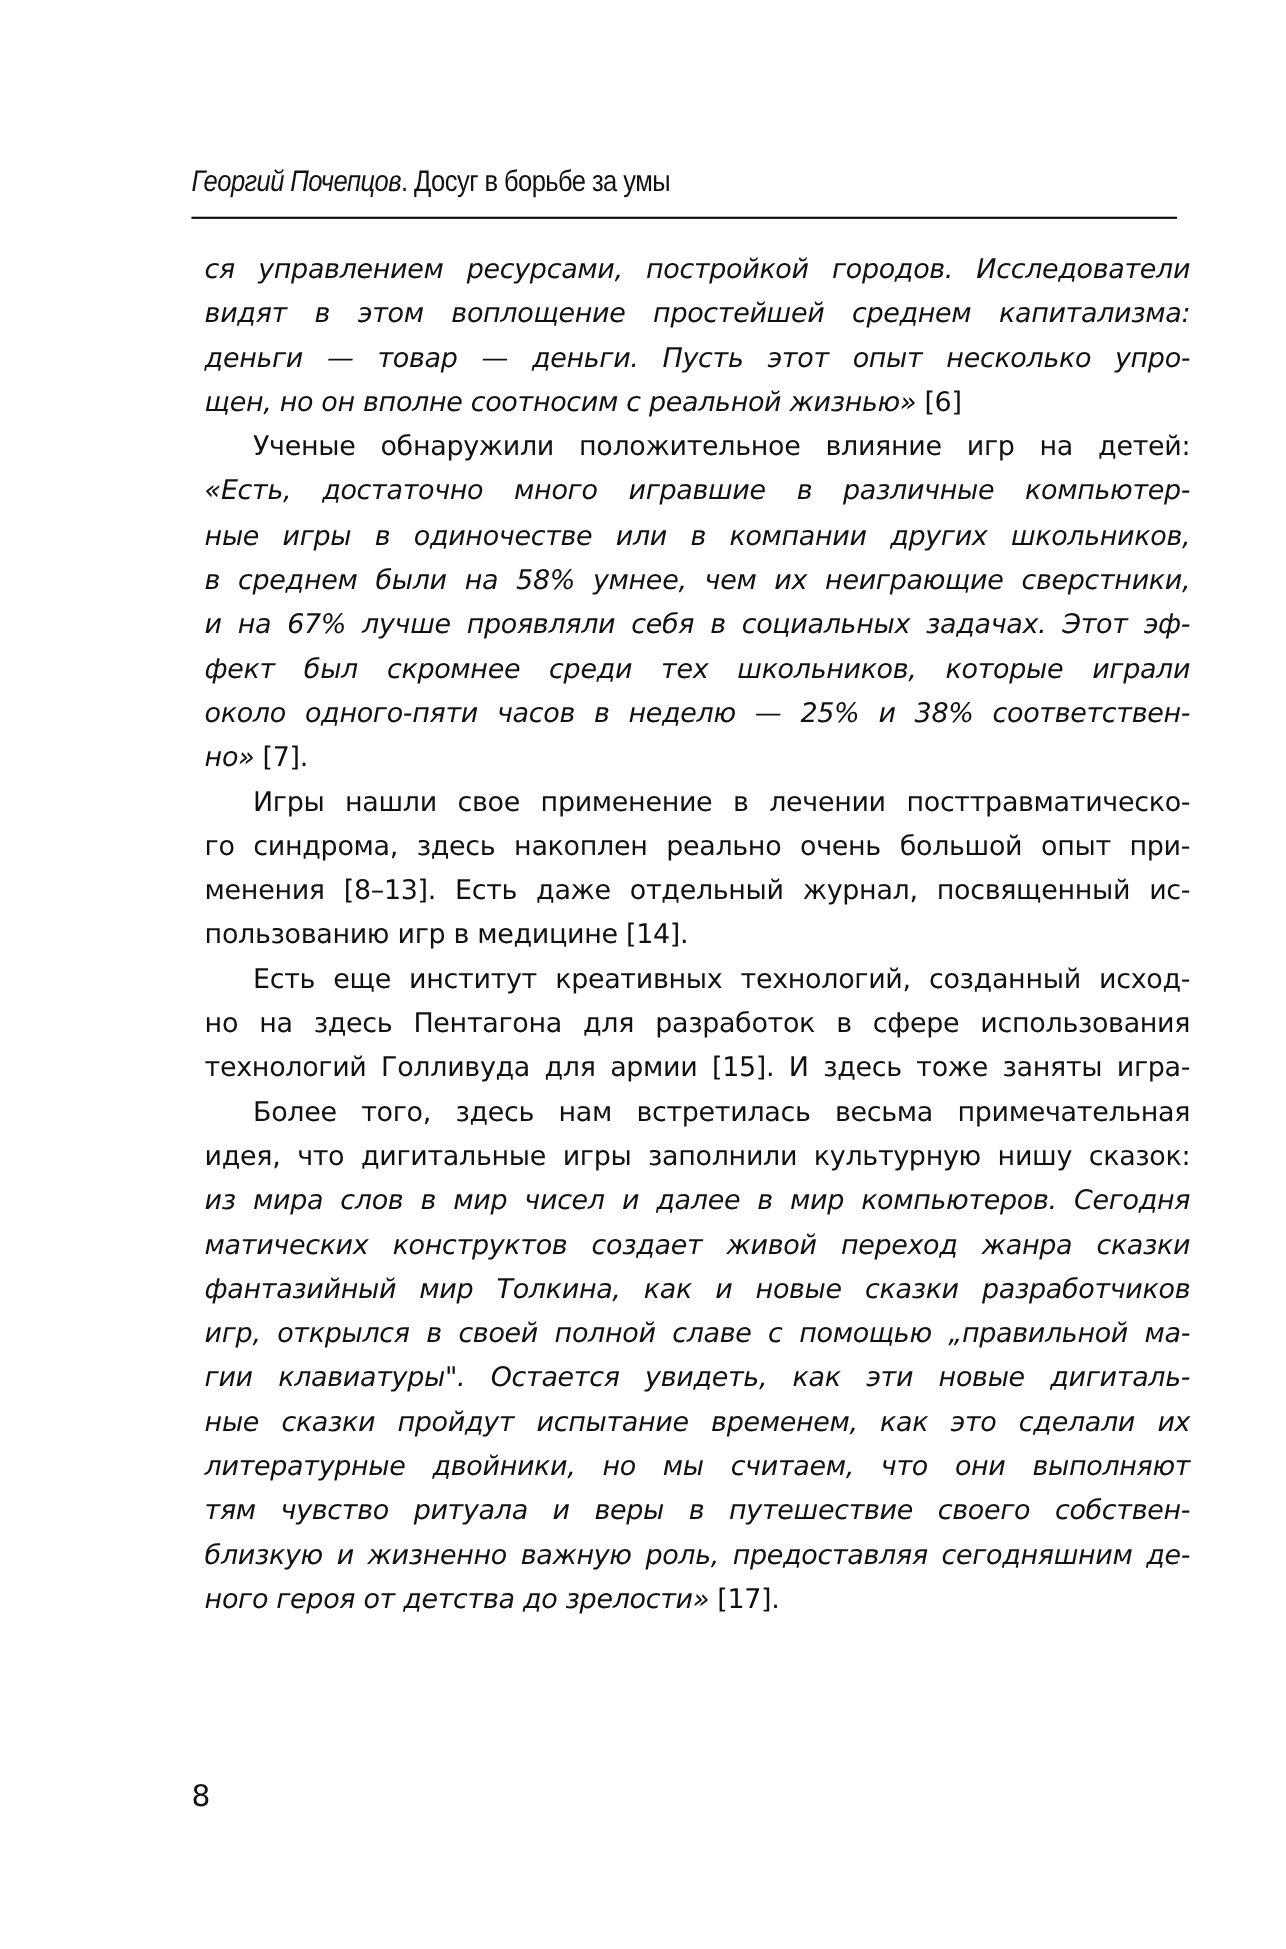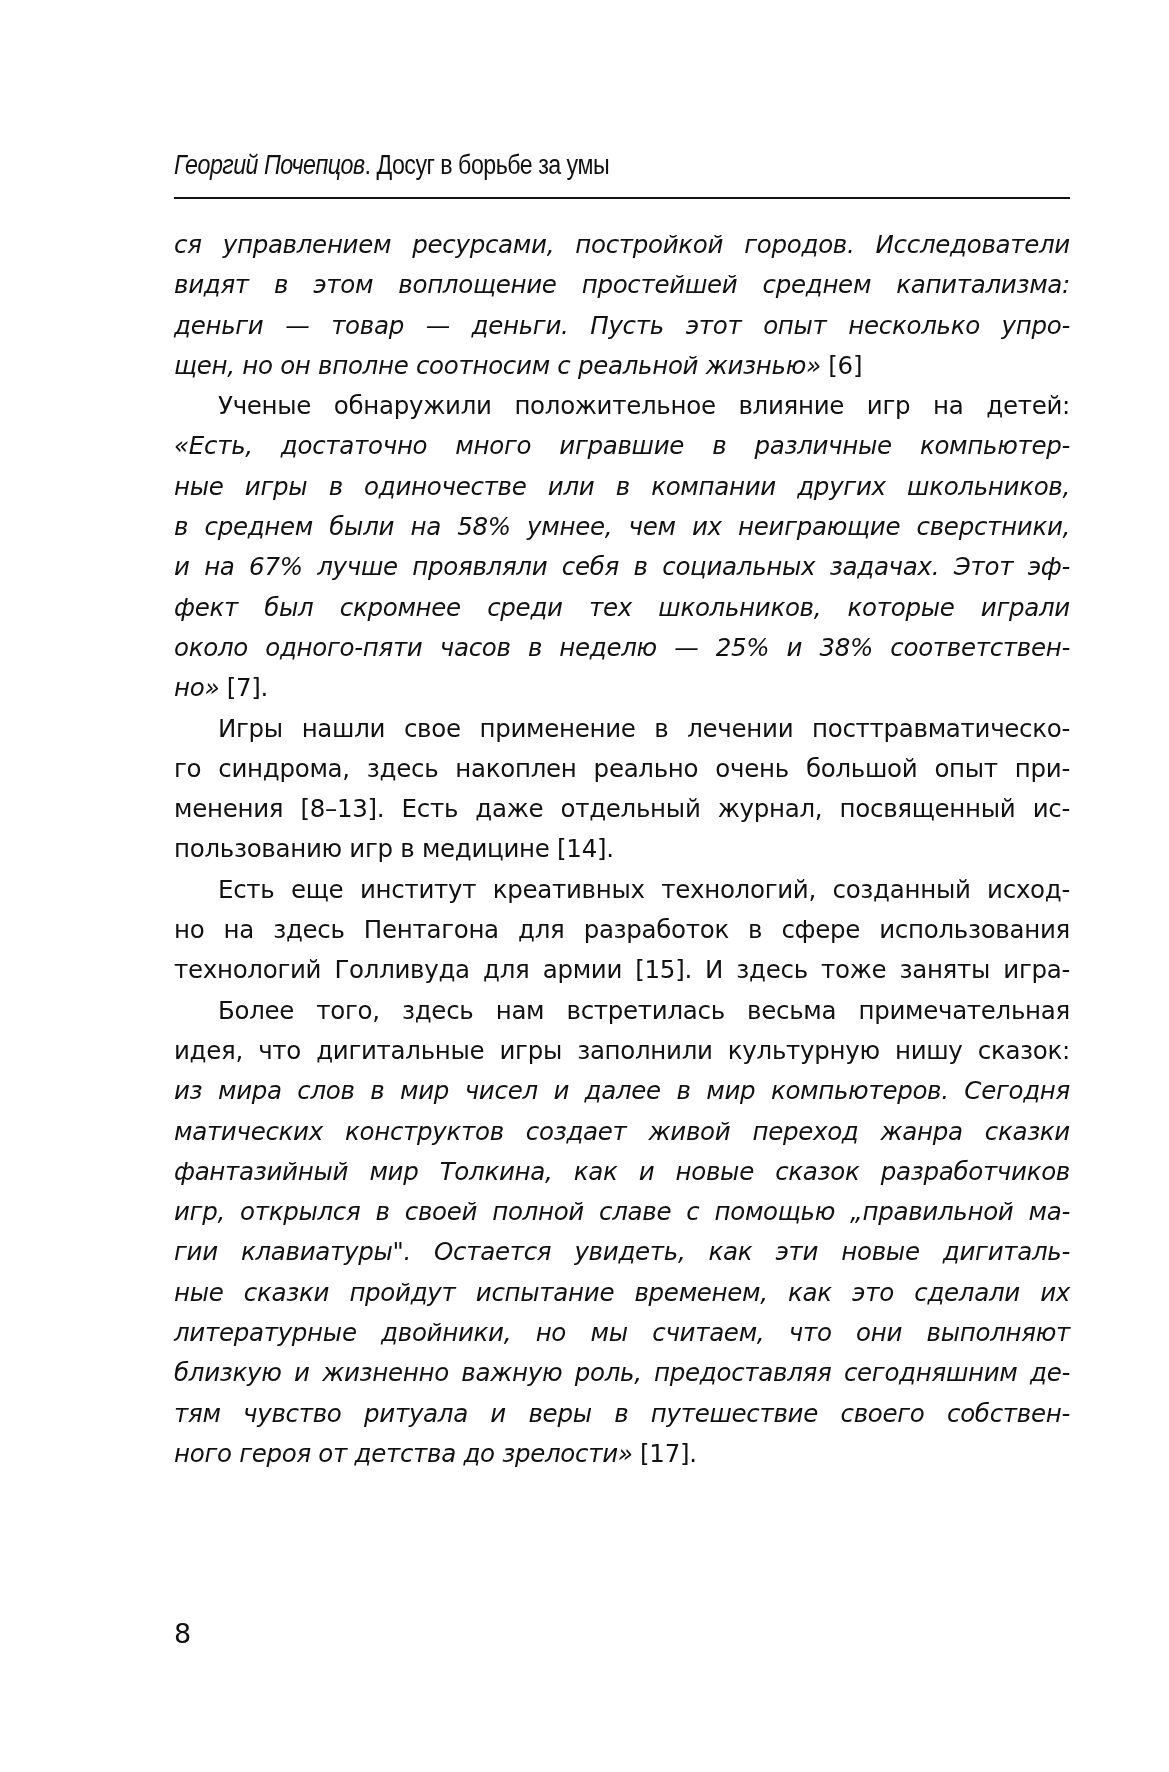--- a/index.html
+++ b/index.html
@@ -3,21 +3,21 @@
 <meta charset="utf-8">
 <style>
   html, body { margin: 0; padding: 0; background: #ffffff; }
   body { width: 1169px; height: 1772px; position: relative; overflow: hidden; color: #111; }
   .page { position: absolute; left: 174px; top: 0; width: 896px; }
   .header { position: absolute; top: 150px; left: 0; width: 896px; height: 40px;
     font-family: "Liberation Sans Narrow", "Liberation Sans", sans-serif; font-size: 27px;
     letter-spacing: -0.6px; transform: scaleX(0.86); transform-origin: left bottom; white-space: nowrap; }
   .header .author { font-style: italic; }
   .rule { position: absolute; top: 197px; left: 0; width: 896px; height: 2px; background: #111; }
-  .body { position: absolute; top: 225px; left: 0; width: 896px;
+  .body { position: absolute; top: 225px; left: 12px; width: 896px;
     font-family: "DejaVu Sans", sans-serif; font-size: 24.5px; line-height: 40.3px; letter-spacing: -0.3px; }
   .line { display: block; height: 40.3px; white-space: nowrap; text-align: justify; text-align-last: justify; }
   .line.last { text-align-last: left; }
   .line.indent { padding-left: 44px; }
   .it { font-style: italic; }
   .pageno { position: absolute; top: 1618px; left: 174px; font-family: "DejaVu Sans", sans-serif; font-size: 27px; }
 </style>
 </head>
 <body>
 
@@ -52,24 +52,24 @@
       <div>
         <span class="line indent"><span>Есть еще институт креативных технологий, созданный исход-</span></span>
         <span class="line"><span>но на здесь Пентагона для разработок в сфере использования</span></span>
         <span class="line"><span>технологий Голливуда для армии [15]. И здесь тоже заняты игра-</span></span>
       </div>
       <div>
         <span class="line indent"><span>Более того, здесь нам встретилась весьма примечательная</span></span>
         <span class="line"><span>идея, что дигитальные игры заполнили культурную нишу сказок:</span></span>
         <span class="line"><span class="it">из мира слов в мир чисел и далее в мир компьютеров. Сегодня</span></span>
         <span class="line"><span class="it">матических конструктов создает живой переход жанра сказки</span></span>
-        <span class="line"><span class="it">фантазийный мир Толкина, как и новые сказок разработчиков</span></span>
+        <span class="line"><span class="it">фантазийный мир Толкина, как и новые сказки разработчиков</span></span>
         <span class="line"><span class="it">игр, открылся в своей полной славе с помощью „правильной ма-</span></span>
         <span class="line"><span class="it">гии клавиатуры". Остается увидеть, как эти новые дигиталь-</span></span>
         <span class="line"><span class="it">ные сказки пройдут испытание временем, как это сделали их</span></span>
         <span class="line"><span class="it">литературные двойники, но мы считаем, что они выполняют</span></span>
+        <span class="line"><span class="it">тям чувство ритуала и веры в путешествие своего собствен-</span></span>
         <span class="line"><span class="it">близкую и жизненно важную роль, предоставляя сегодняшним де-</span></span>
-        <span class="line"><span class="it">тям чувство ритуала и веры в путешествие своего собствен-</span></span>
         <span class="line last"><span class="it">ного героя от детства до зрелости»</span><span> [17].</span></span>
       </div>
     </div>
 </div>
 <div class="pageno">8</div>
 
 </body></html>

